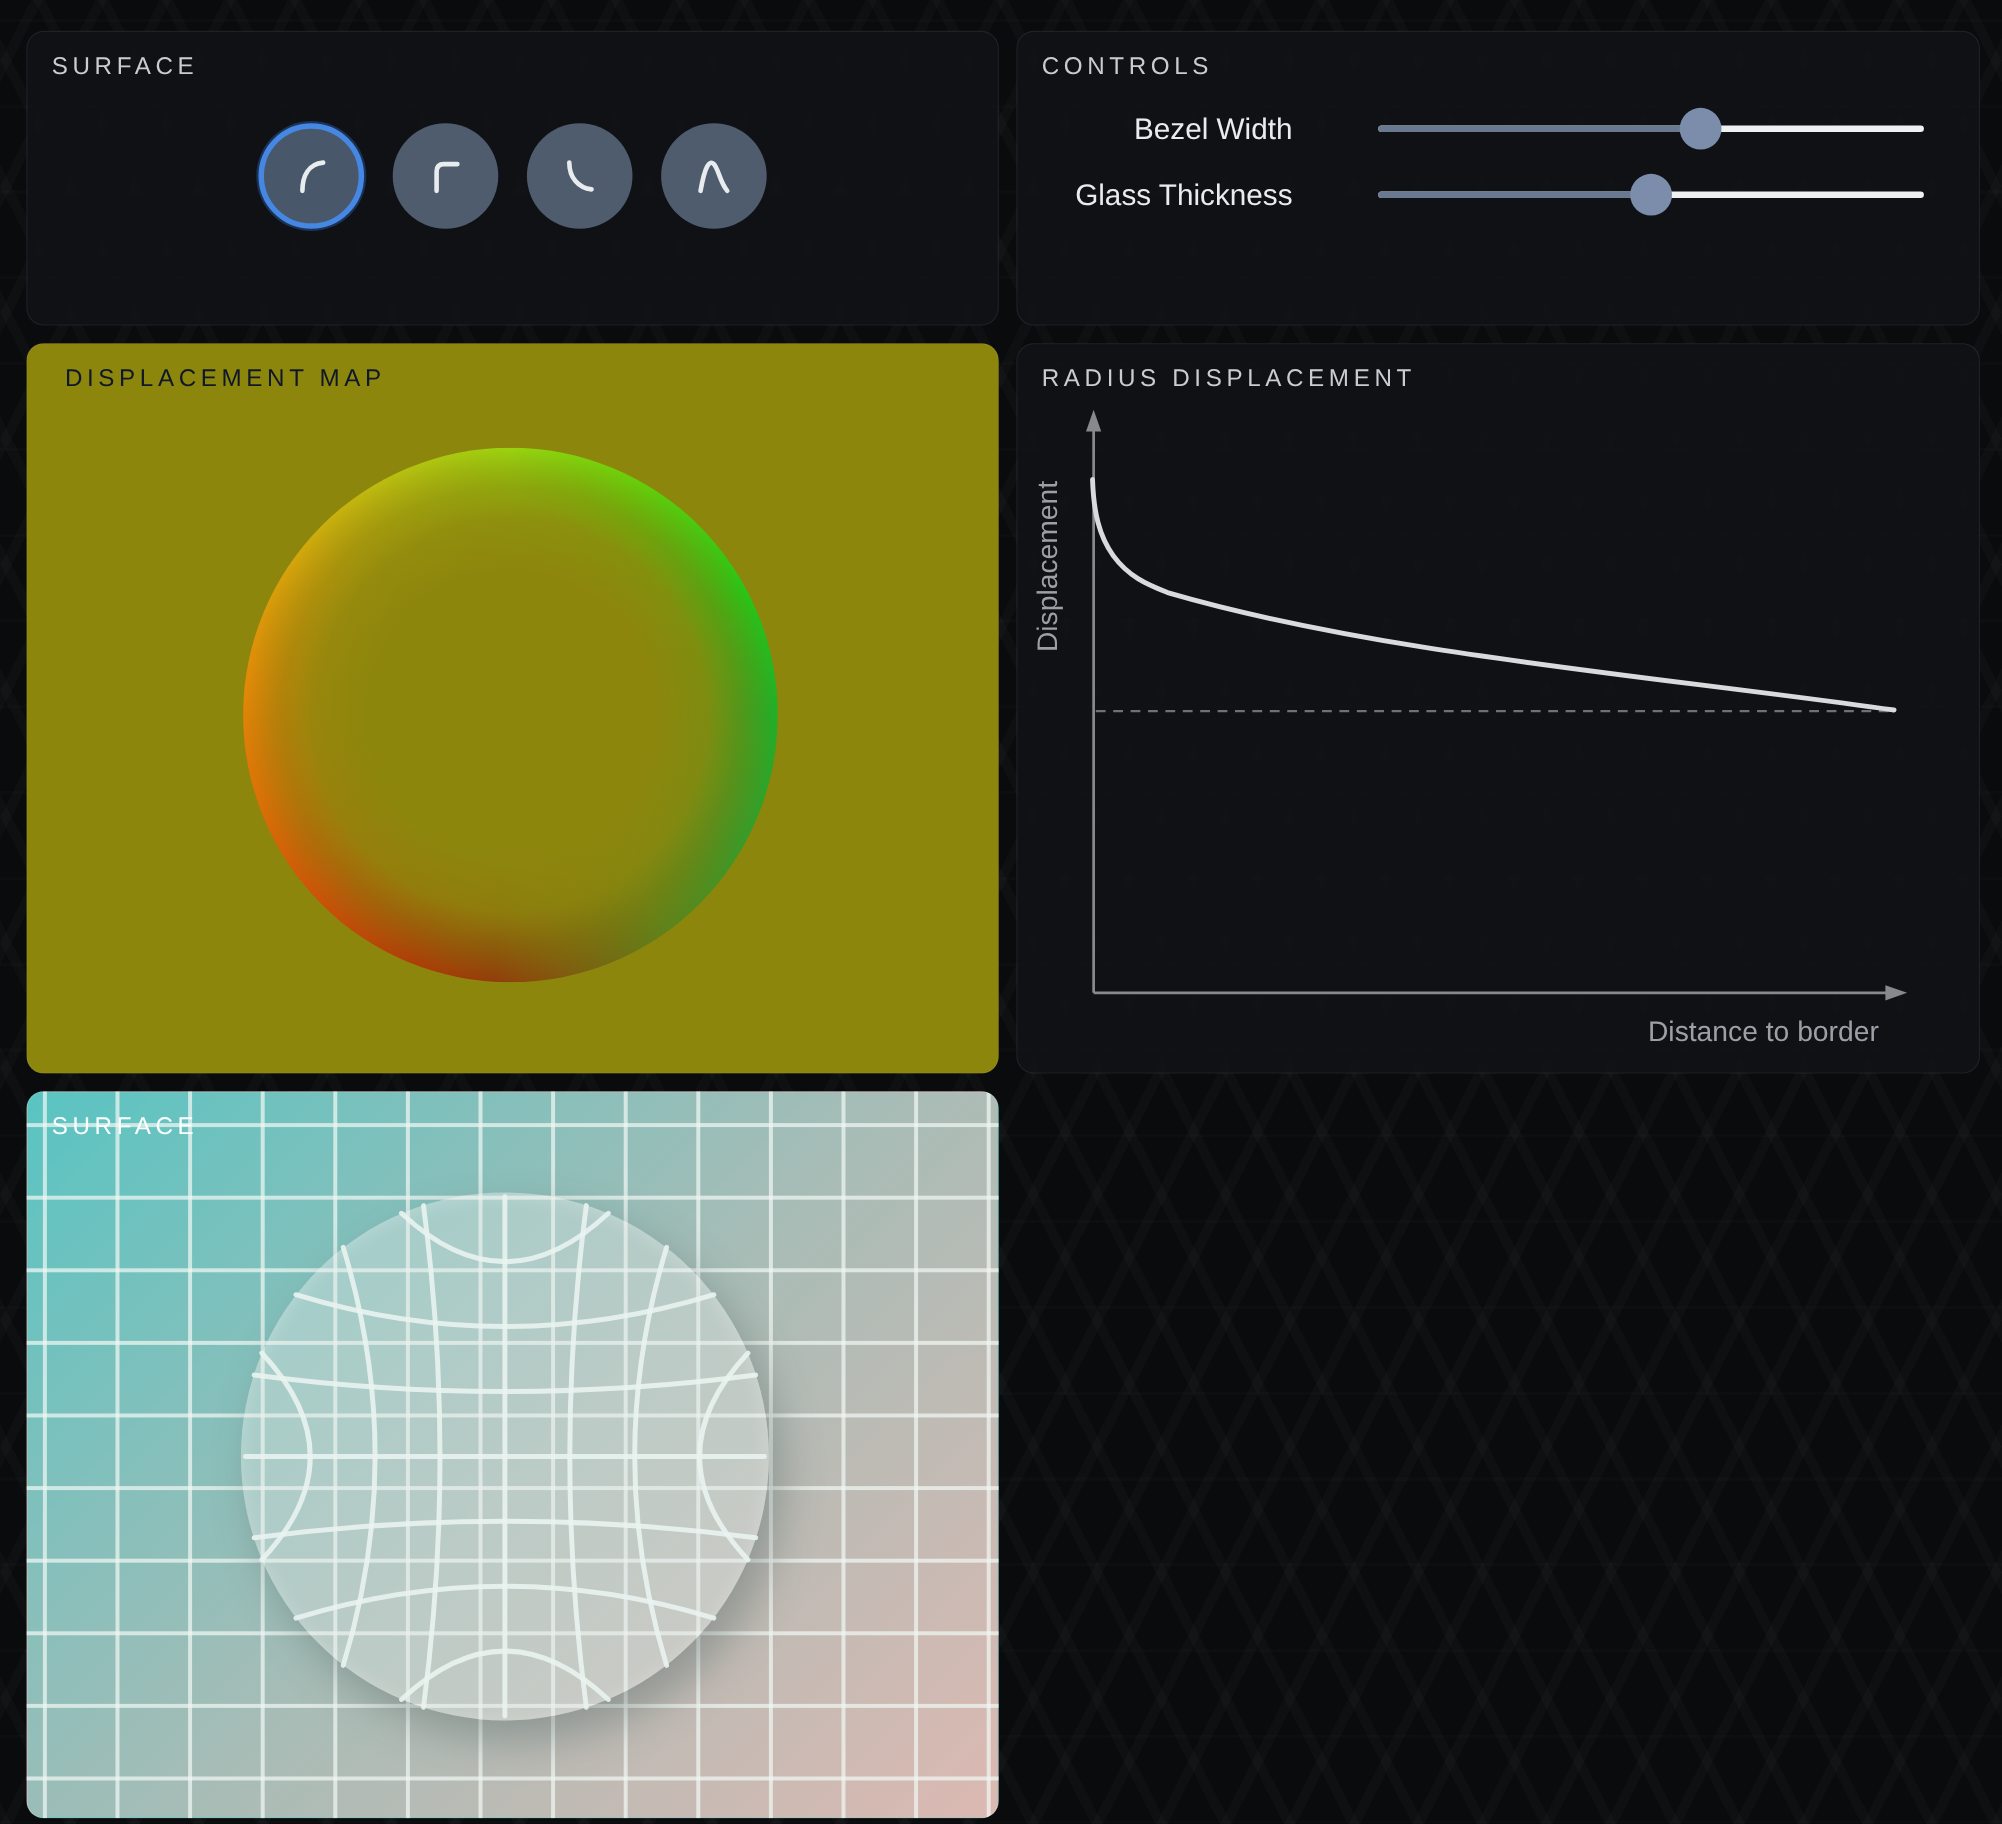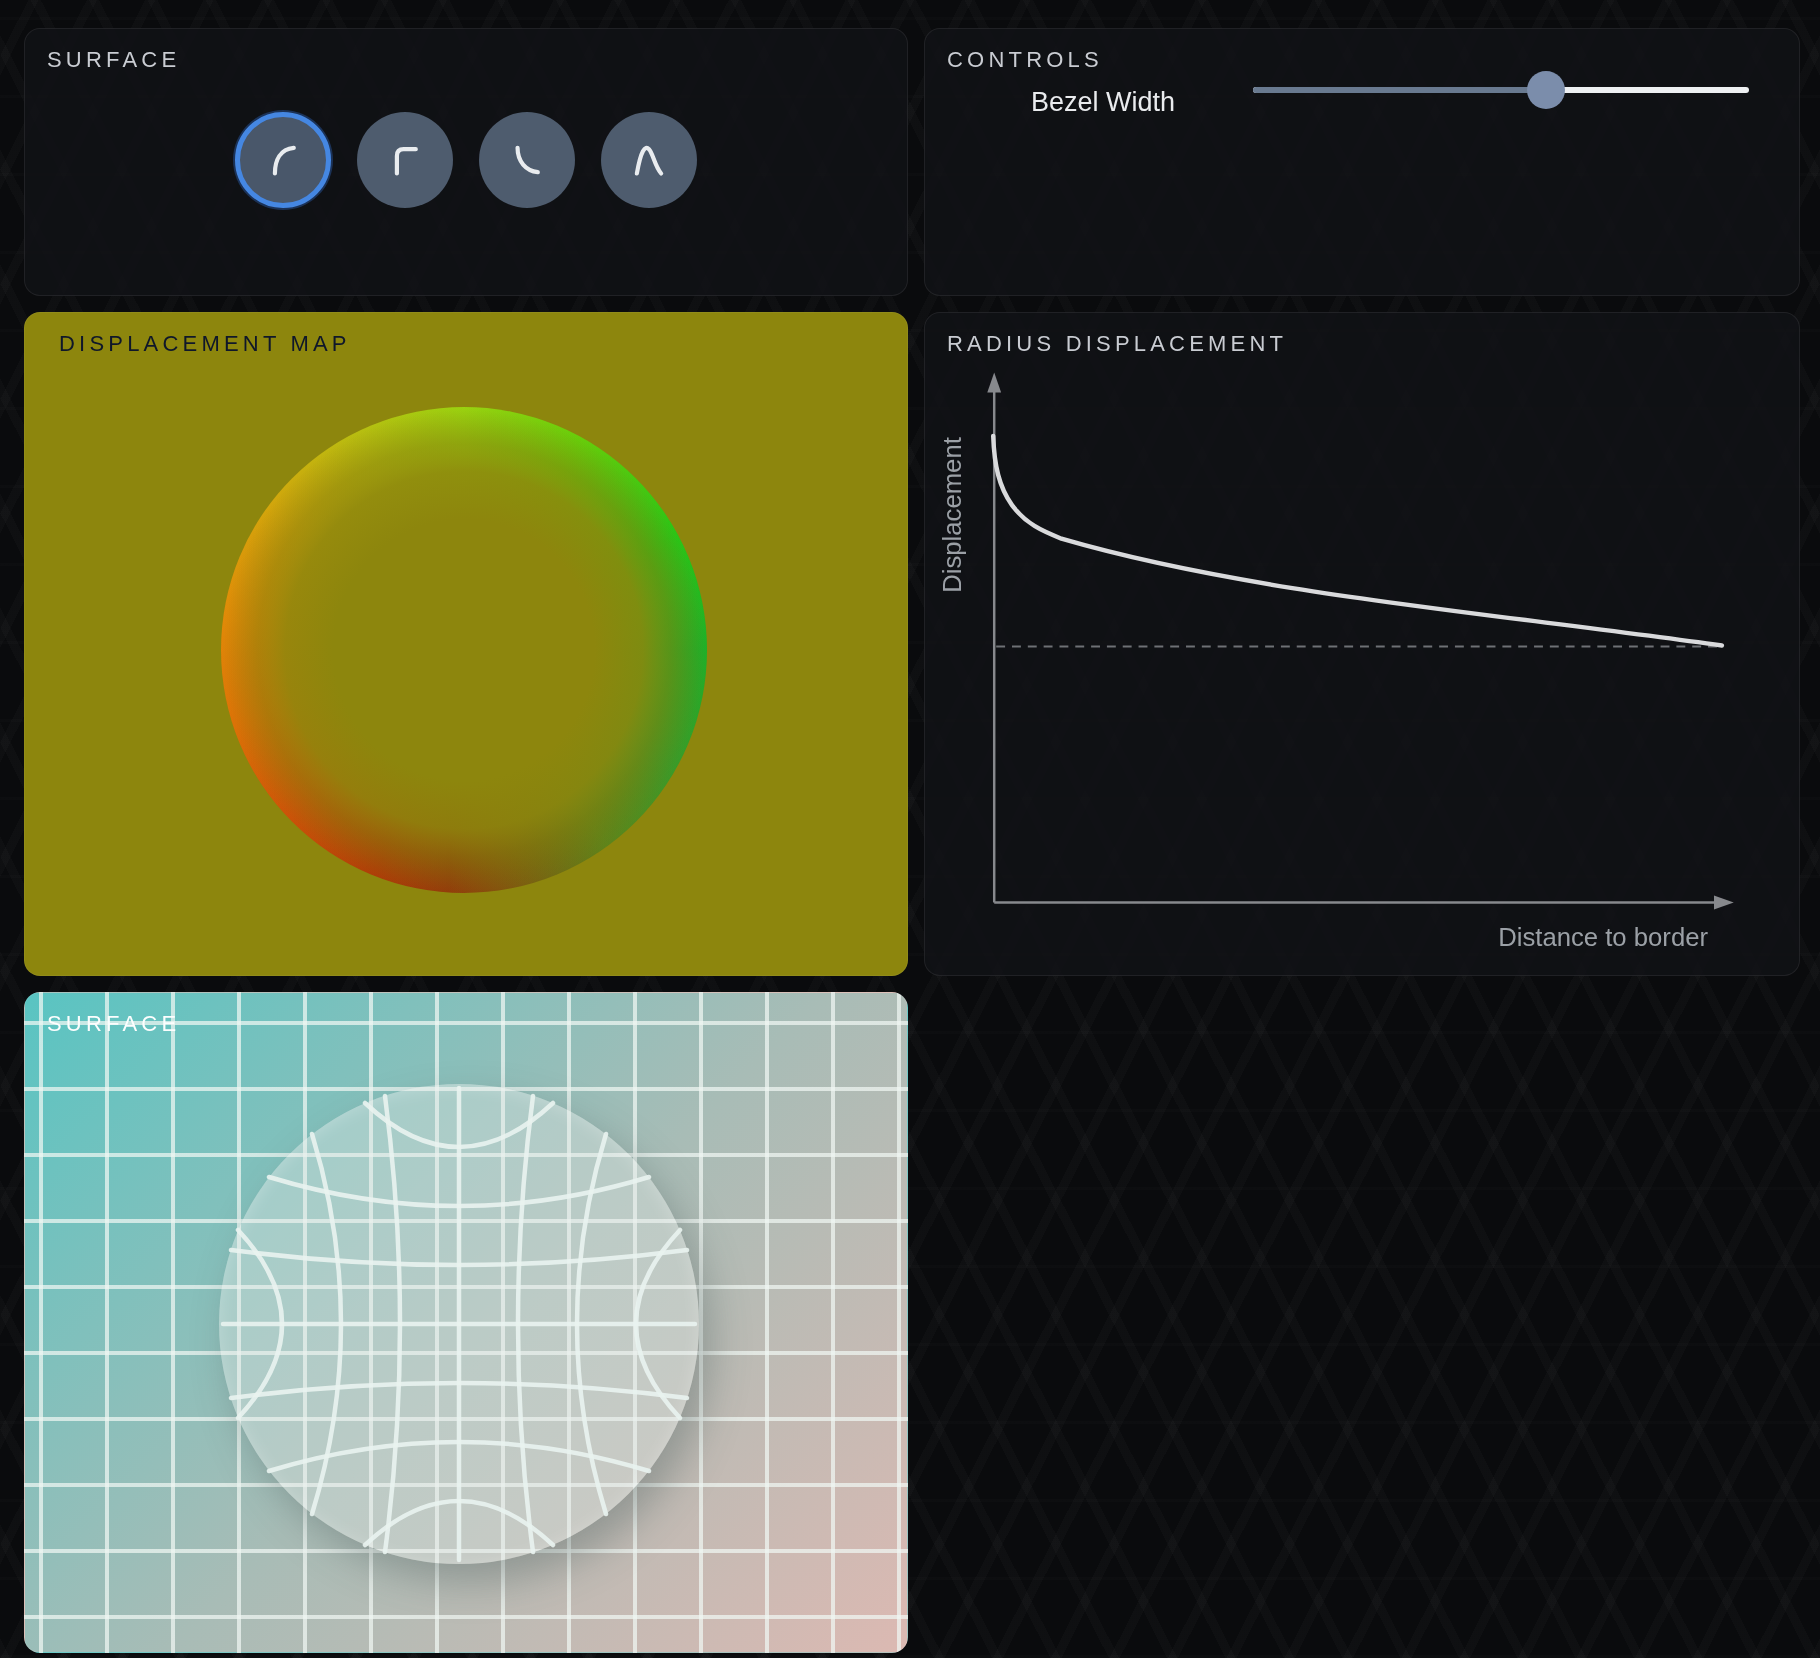--- a/index.html
+++ b/index.html
@@ -44,21 +44,21 @@
   }
   .curve-btn.selected{
     border:5px solid #4587e2;
     box-shadow:0 0 0 2px rgba(42,92,168,0.45);
     background:#49576a;
   }
   .curve-btn svg{display:block;}
   .curve-btn path{fill:none;stroke:#e9ecef;stroke-width:3.1;stroke-linecap:round;stroke-linejoin:round;}
   
   .sliders{position:absolute;top:58px;left:0;right:0;}
-  .slider-row{display:flex;align-items:flex-start;height:60px;padding-right:50px;gap:44px;}
+  .slider-row{display:flex;align-items:center;height:60px;padding-right:50px;gap:44px;}
   .slider-label{
     flex:0 0 250px;text-align:right;margin-right:34px;
     font-size:27px;color:#e9ebee;
   }
   .slider-track{position:relative;flex:1;height:6px;border-radius:3px;background:#eef0f2;cursor:pointer;}
   .slider-fill{position:absolute;left:0;top:0;height:6px;border-radius:3px;background:#697a90;}
   .slider-thumb{
     position:absolute;top:50%;width:38px;height:38px;border-radius:50%;
     background:#7b8dab;transform:translate(-50%,-50%);cursor:grab;
   }
@@ -137,20 +137,27 @@
   </section>
 
   <section class="panel">
     <div class="panel-title">CONTROLS</div>
     <div class="sliders">
       <div class="slider-row">
         <span class="slider-label">Bezel Width</span>
         <div class="slider-track">
           <div class="slider-fill" style="width: 59%;"></div>
           <div class="slider-thumb" style="left: 59%;"></div>
+        </div>
+      </div>
+      <div class="slider-row">
+        <span class="slider-label">Glass Thickness</span>
+        <div class="slider-track">
+          <div class="slider-fill" style="width: 50%;"></div>
+          <div class="slider-thumb" style="left: 50%;"></div>
         </div>
       </div>
     </div>
   </section>
 
 
   <section class="panel olive">
     <div class="panel-title">DISPLACEMENT MAP</div>
     <div class="normal-sphere"></div>
   </section>

